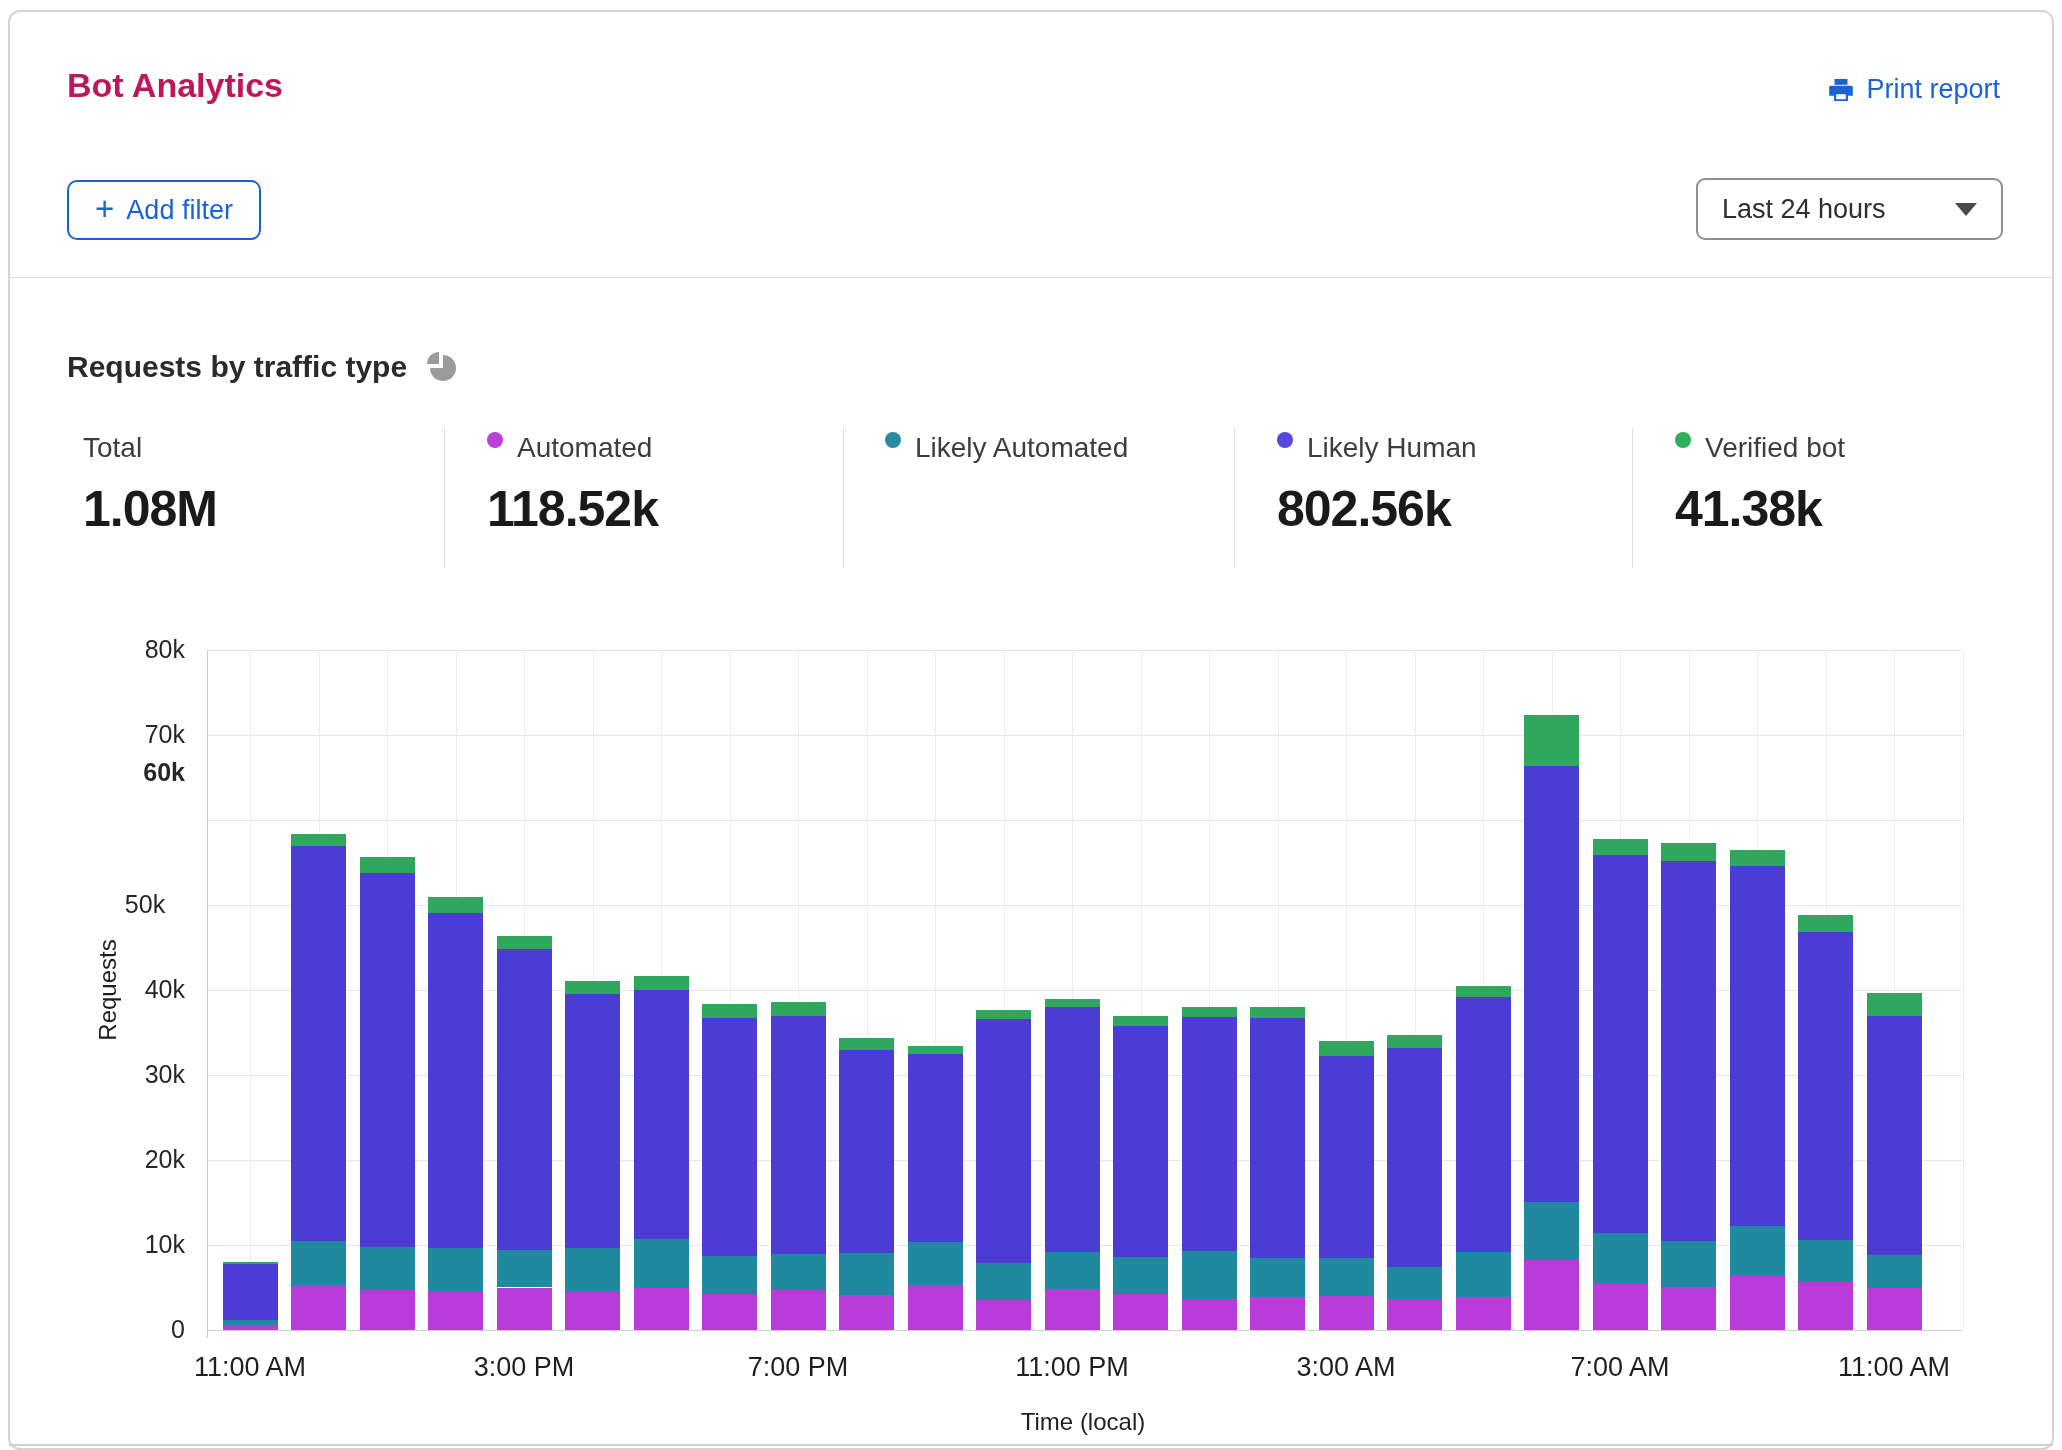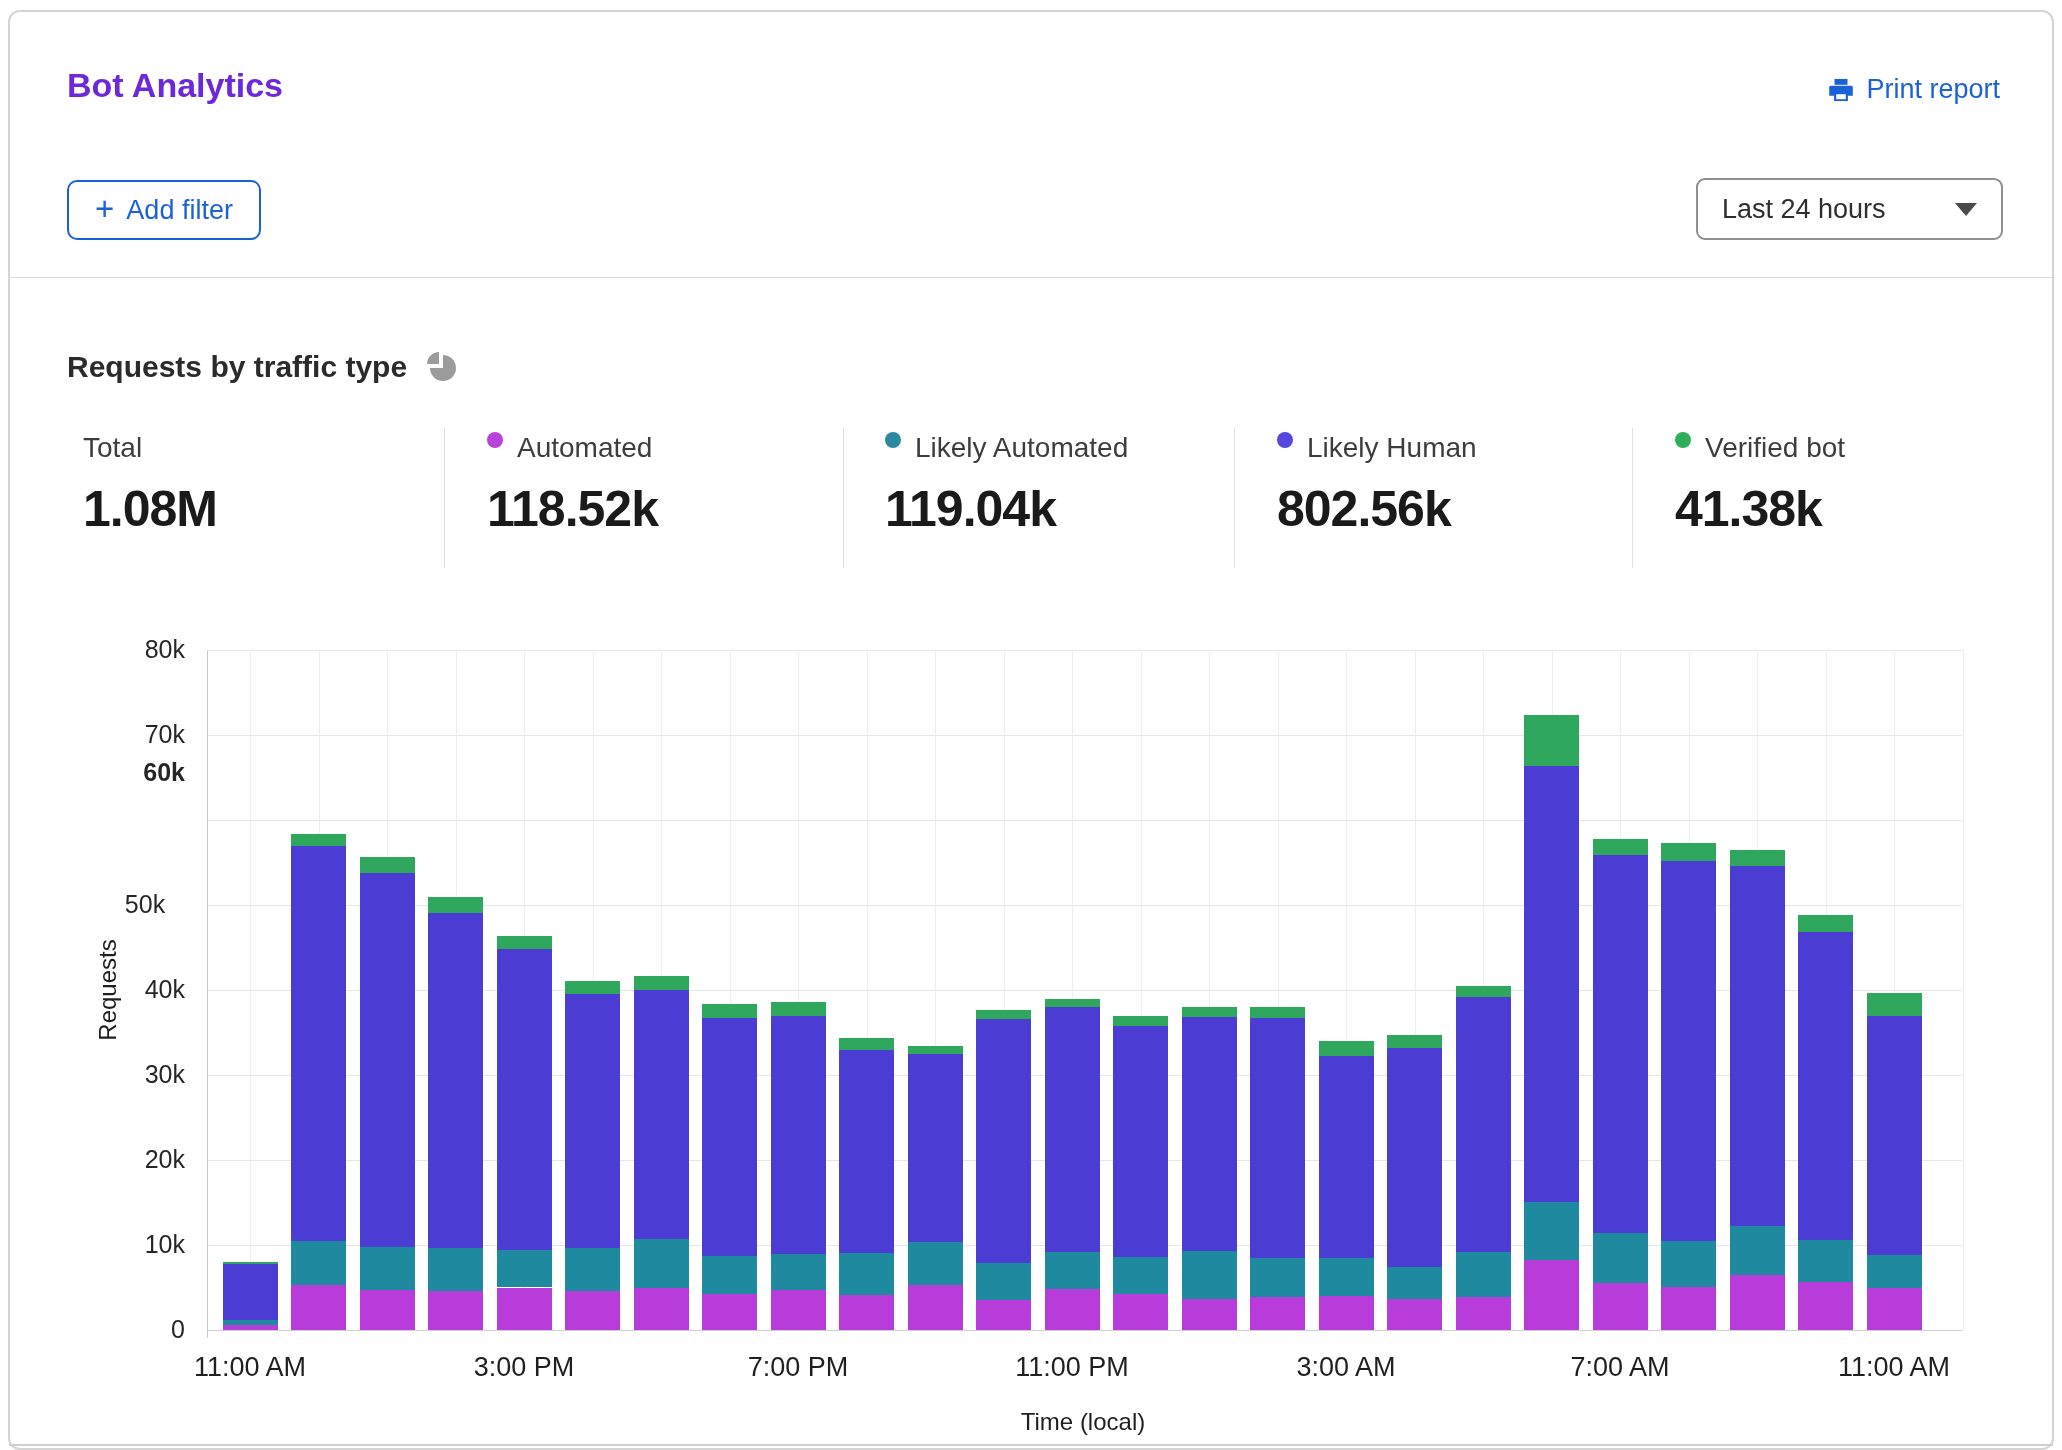--- a/index.html
+++ b/index.html
@@ -1,20 +1,20 @@
 <!DOCTYPE html>
 <html><head>
 <meta charset="utf-8">
 <style>
   * { margin:0; padding:0; box-sizing:border-box; }
   html,body { width:2062px; height:1450px; background:#fff; overflow:hidden;
               font-family:"Liberation Sans", sans-serif; }
   #card { position:absolute; left:8px; top:10px; width:2046px; height:1440px;
           background:#fff; border:2px solid #d4d4d4; border-radius:12px; }
-  #page-title { position:absolute; left:67px; top:66px; font-size:34px; font-weight:700; color:#6d28d9; }
+  #page-title { position:absolute; left:67px; top:66px; font-size:34px; font-weight:700; color:#be185d; }
   #header-links { position:absolute; right:62px; top:74px; display:flex; align-items:center; gap:38px; }
   .hlink { display:flex; align-items:center; gap:12px; color:#1b62d6; font-size:27px; cursor:pointer; }
   .hlink svg { display:block; }
   #add-filter-btn { position:absolute; left:67px; top:180px; width:194px; height:60px;
        border:2.5px solid #1b62d6; border-radius:10px; background:#fff; color:#1b62d6;
        font-size:27px; display:flex; align-items:center; justify-content:center; gap:12px; cursor:pointer;
        font-family:"Liberation Sans", sans-serif; }
   #add-filter-btn .plus { font-size:33px; font-weight:500; line-height:1; margin-top:-3px; }
   #time-range { position:absolute; right:59px; top:178px; width:307px; height:62px;
        border:2px solid #8f8f8f; border-radius:9px; background:#fff; display:flex; align-items:center;
@@ -105,21 +105,20 @@
         <span class="stat-dot" style="background: rgb(184, 67, 216);"></span>
         <span class="stat-label">Automated</span>
       </div>
       <div class="stat-value">118.52k</div>
     </div>
     <div class="stat-col" style="left: 885px;">
       <div class="stat-label-row">
         <span class="stat-dot" style="background: rgb(43, 138, 160);"></span>
         <span class="stat-label">Likely Automated</span>
       </div>
-      <div class="stat-value">119.04k</div>
     </div>
     <div class="stat-col" style="left: 1277px;">
       <div class="stat-label-row">
         <span class="stat-dot" style="background: rgb(87, 71, 224);"></span>
         <span class="stat-label">Likely Human</span>
       </div>
       <div class="stat-value">802.56k</div>
     </div>
     <div class="stat-col" style="left: 1675px;">
       <div class="stat-label-row">

